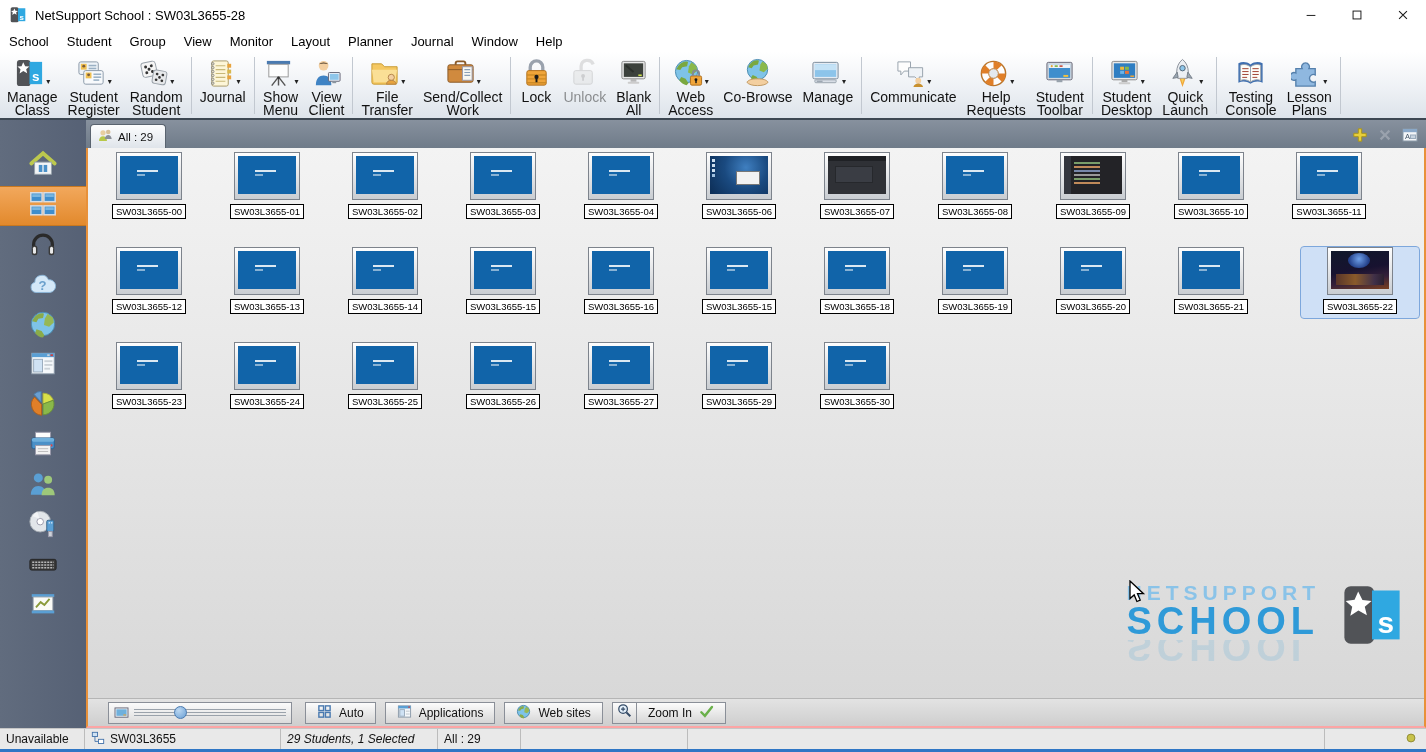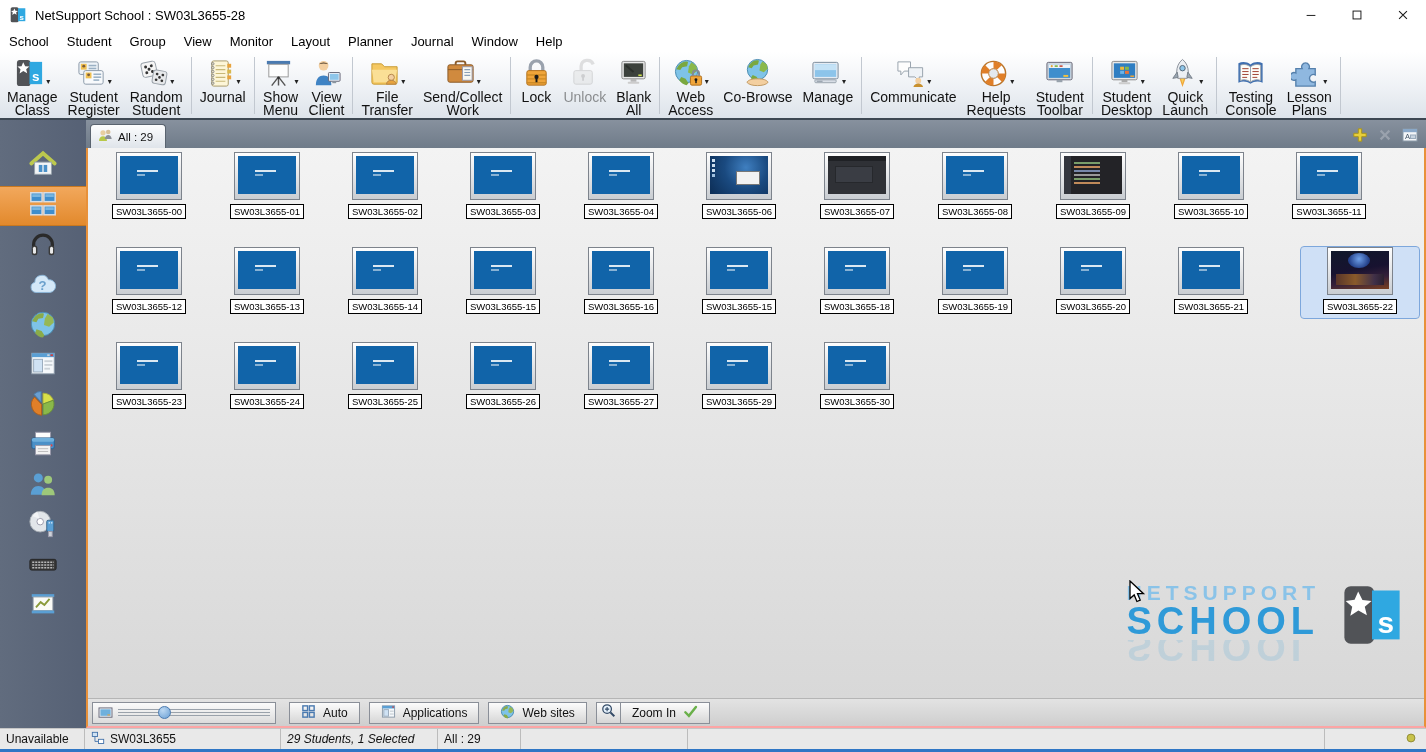--- a/index.html
+++ b/index.html
@@ -75,21 +75,21 @@
   .wm-stack { text-align:left; }
   .wm-line1 { font-size:21px; font-weight:bold; color:#8ac3e8; letter-spacing:5px; line-height:22px; }
   .wm-line2 { font-size:38px; font-weight:bold; color:#2f9ad8; letter-spacing:5px; line-height:34px; }
   .wm-refl { transform:scaleY(-1); opacity:.15; height:24px; overflow:hidden; margin-top:2px; }
   .wm-logo svg { width:80px; height:68px; }
 
   .cursor { position:absolute; left:1040px; top:432px; width:18px; height:26px; }
   .cursor svg { width:100%; height:100%; }
 
   
-  .bottom-toolbar { height:28px; background:linear-gradient(#e3e3e3,#cecece); border-top:1px solid #b5b5b5; display:flex; align-items:center; padding:0 4px; }
+  .bottom-toolbar { height:28px; background:linear-gradient(#e3e3e3,#cecece); border-top:1px solid #b5b5b5; display:flex; align-items:center; padding:0 20px; }
   .slider-box { width:184px; height:22px; border:1px solid #8a8f98; background:linear-gradient(#fbfbfb,#dcdcdc); display:flex; align-items:center; padding:0 5px; gap:5px; }
   .slider-box .s-icon { width:15px; height:13px; flex:none; }
   .slider-box .s-icon svg { width:15px; height:13px; }
   .slider-track { position:relative; flex:1; height:12px; }
   .track-lines { position:absolute; left:0; right:0; top:2px; height:1px; background:#9aa2ab; box-shadow:0 3px 0 #9aa2ab,0 6px 0 #9aa2ab; }
   .slider-knob { position:absolute; left:26%; top:-1px; width:13px; height:13px; border-radius:50%; background:radial-gradient(circle at 35% 30%,#bcd8f2,#6a9fd4); border:1px solid #4a7ab0; }
   .bt-btn { height:22px; border:1px solid #8a8f98; background:linear-gradient(#fcfcfc,#d6d6d6); display:flex; align-items:center; gap:7px; padding:0 11px; font-size:12px; color:#111; white-space:nowrap; }
   .bt-btn svg, .bt-mag svg, .bt-check svg { width:15px; height:15px; }
   .bt-mag { width:24px; height:22px; border:1px solid #8a8f98; border-right:none; background:linear-gradient(#fcfcfc,#d6d6d6); display:flex; align-items:center; justify-content:center; }
   .bt-gap-lg { width:13px; } .bt-gap-md { width:9px; }

